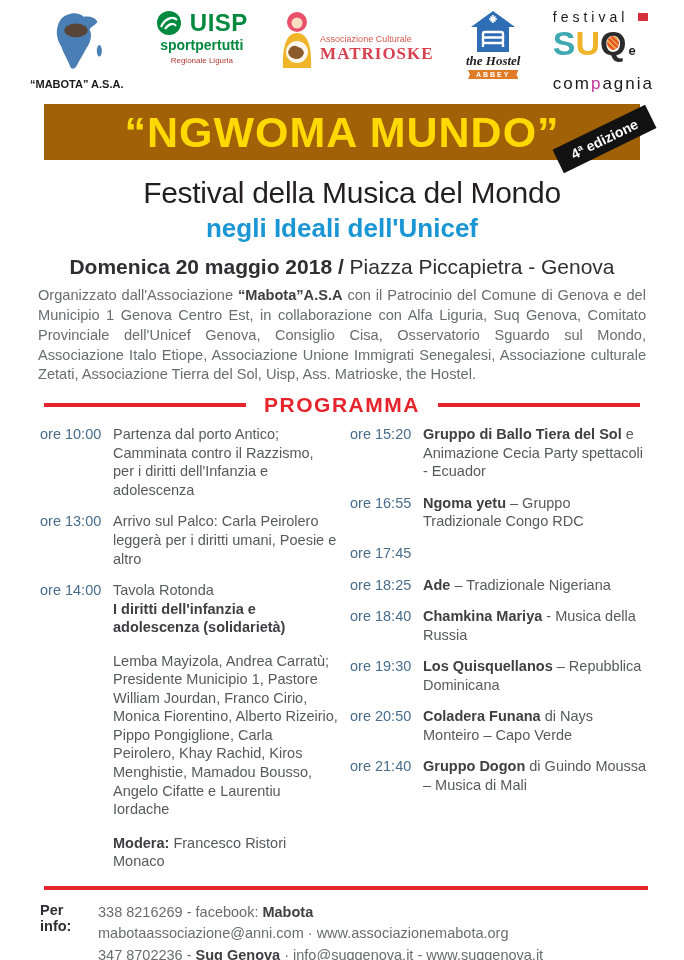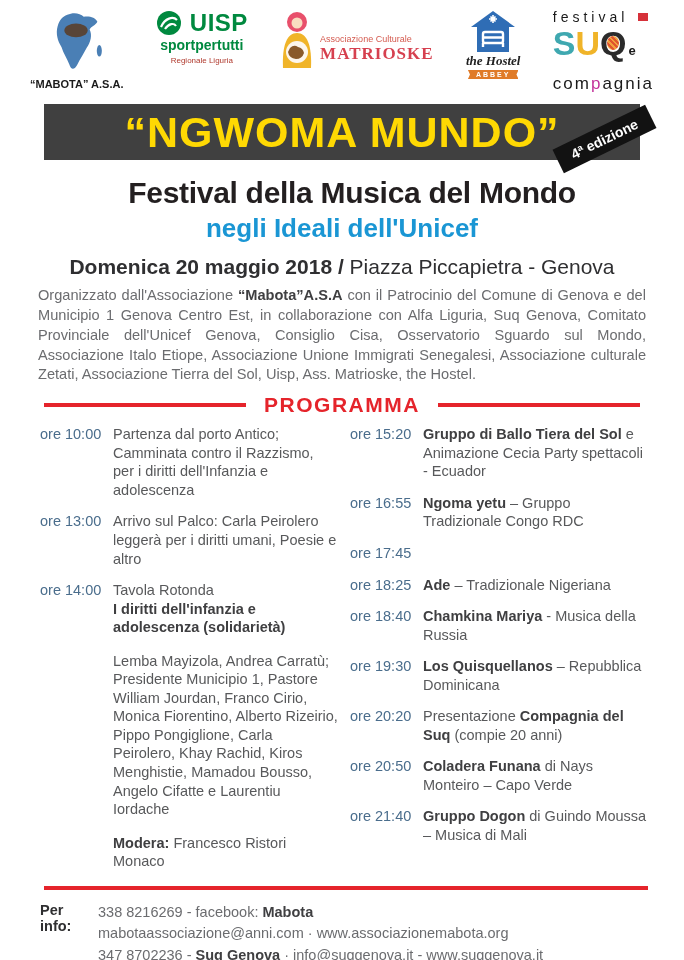--- a/index.html
+++ b/index.html
@@ -33,27 +33,27 @@
   .sq-s{color:#3fa8b0;}
   .sq-u{color:#f0b429;}
   .sq-q{color:#2b2b2b;position:relative;}
   .sq-q i{position:absolute;left:7px;top:12px;width:12px;height:14px;border-radius:50%;
           background:repeating-linear-gradient(45deg,#e0542e 0 2px,#f2a03c 2px 4px);font-style:normal;}
   .sq-e{font-size:13px;font-weight:600;color:#1a1a1a;margin-left:2px;}
   .suq-bot{font-size:17px;color:#1a1a1a;letter-spacing:2px;margin-top:15px;}
   .suq-bot .p{color:#c3339b;}
 
   
-  .banner{position:relative;margin:8px 44px 0 44px;height:56px;background:#404040;
+  .banner{position:relative;margin:8px 44px 0 44px;height:56px;background:#a16207;
           display:flex;align-items:center;justify-content:center;}
   .banner-title{color:#ffd903;font-size:43px;font-weight:800;letter-spacing:1px;white-space:nowrap;}
   .badge{position:absolute;right:-16px;top:22px;background:#121212;color:#fff;
          font-size:14px;font-weight:bold;padding:5px 15px;transform:rotate(-26deg);white-space:nowrap;}
 
-  .subtitle{ text-align:center;font-size:30px;font-weight:700;color:#231f20;margin-top:16px;letter-spacing:-.3px;margin-left:20px;}
+  .subtitle{ text-align:center;font-size:30px;font-weight:400;color:#231f20;margin-top:16px;letter-spacing:-.3px;margin-left:20px;}
   .subtitle2{text-align:center;font-size:26px;font-weight:800;color:#1a96d4;margin-top:3px;}
   .dateline{text-align:center;font-size:21px;color:#2f2f31;margin-top:11px;}
   .dateline .db{font-weight:800;}
   .dateline .dr{font-weight:500;}
 
   .intro{margin:7px 38px 0 38px;font-size:14.6px;line-height:1.36;color:#6b6c6f;text-align:justify;}
   .intro .b,.b{font-weight:bold;color:#3f3f41;}
 
   
   .prog-head{display:flex;align-items:center;margin:8px 44px 0 44px;gap:18px;}
@@ -210,26 +210,20 @@
             <p><span class="b">Chamkina Mariya</span><span> - Musica della Russia</span></p>
           </div>
         </div>
         <div class="entry">
           <div class="time">ore 19:30</div>
           <div class="ebody">
             <p><span class="b">Los Quisquellanos</span><span> – Repubblica Dominicana</span></p>
           </div>
         </div>
         <div class="entry">
-          <div class="time">ore 20:20</div>
-          <div class="ebody">
-            <p><span>Presentazione </span><span class="b">Compagnia del Suq</span><span>  (compie 20 anni)</span></p>
-          </div>
-        </div>
-        <div class="entry">
           <div class="time">ore 20:50</div>
           <div class="ebody">
             <p><span class="b">Coladera Funana</span><span> di Nays Monteiro – Capo Verde</span></p>
           </div>
         </div>
         <div class="entry">
           <div class="time">ore 21:40</div>
           <div class="ebody">
             <p><span class="b">Gruppo Dogon</span><span> di Guindo Moussa – Musica di Mali</span></p>
           </div>

